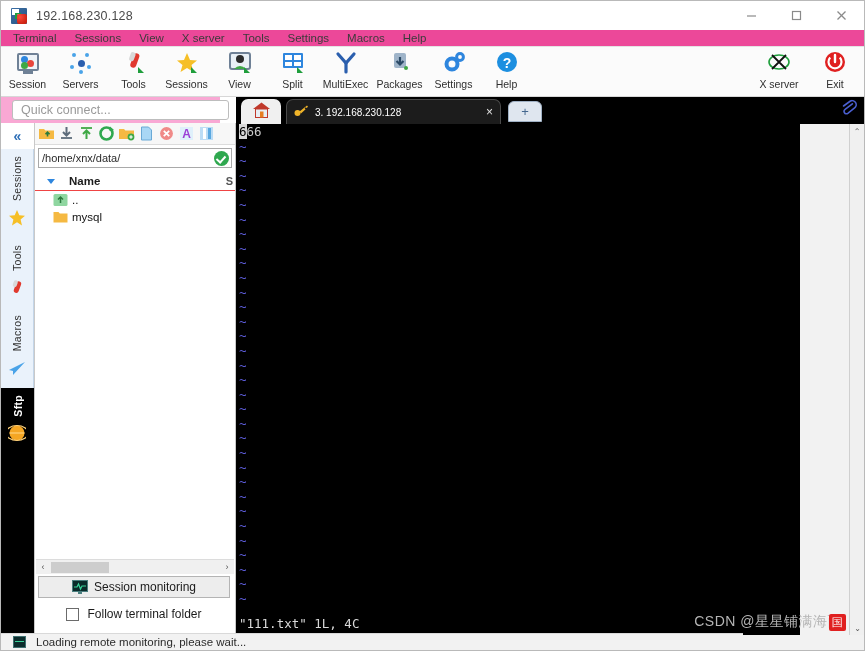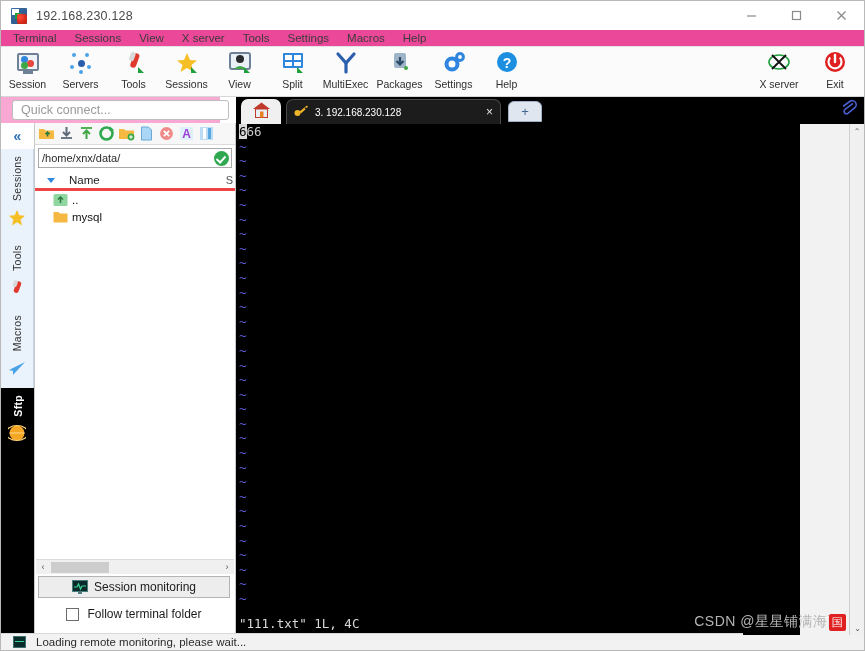--- a/index.html
+++ b/index.html
@@ -149,22 +149,23 @@
   }
   .ok-badge::after {
     content:""; position:absolute; left:4px; top:3px;
     width:4px; height:7px; border:2px solid #fff;
     border-top:none; border-left:none; transform: rotate(42deg);
   }
 
   .colhdr {
     height: 19px; display: flex; align-items: center;
     font-size: 11.5px; color: #1c1c1c;
-    border-bottom: 3px solid #ef4444;
+    border-bottom: 1px solid #ef4444;
     margin-top: 4px;
+    font-weight: bold;
   }
   .sort-caret {
     width:0;height:0;border-left:4px solid transparent;border-right:4px solid transparent;
     border-top:5px solid #2e86de; margin: 0 14px 0 12px;
   }
   .col-size { margin-left:auto; margin-right:2px; font-size:11px; color:#555; }
 
   .filerow {
     height: 17px; display: flex; align-items: center;
     font-size: 11.5px; color: #111; padding-left: 18px;

